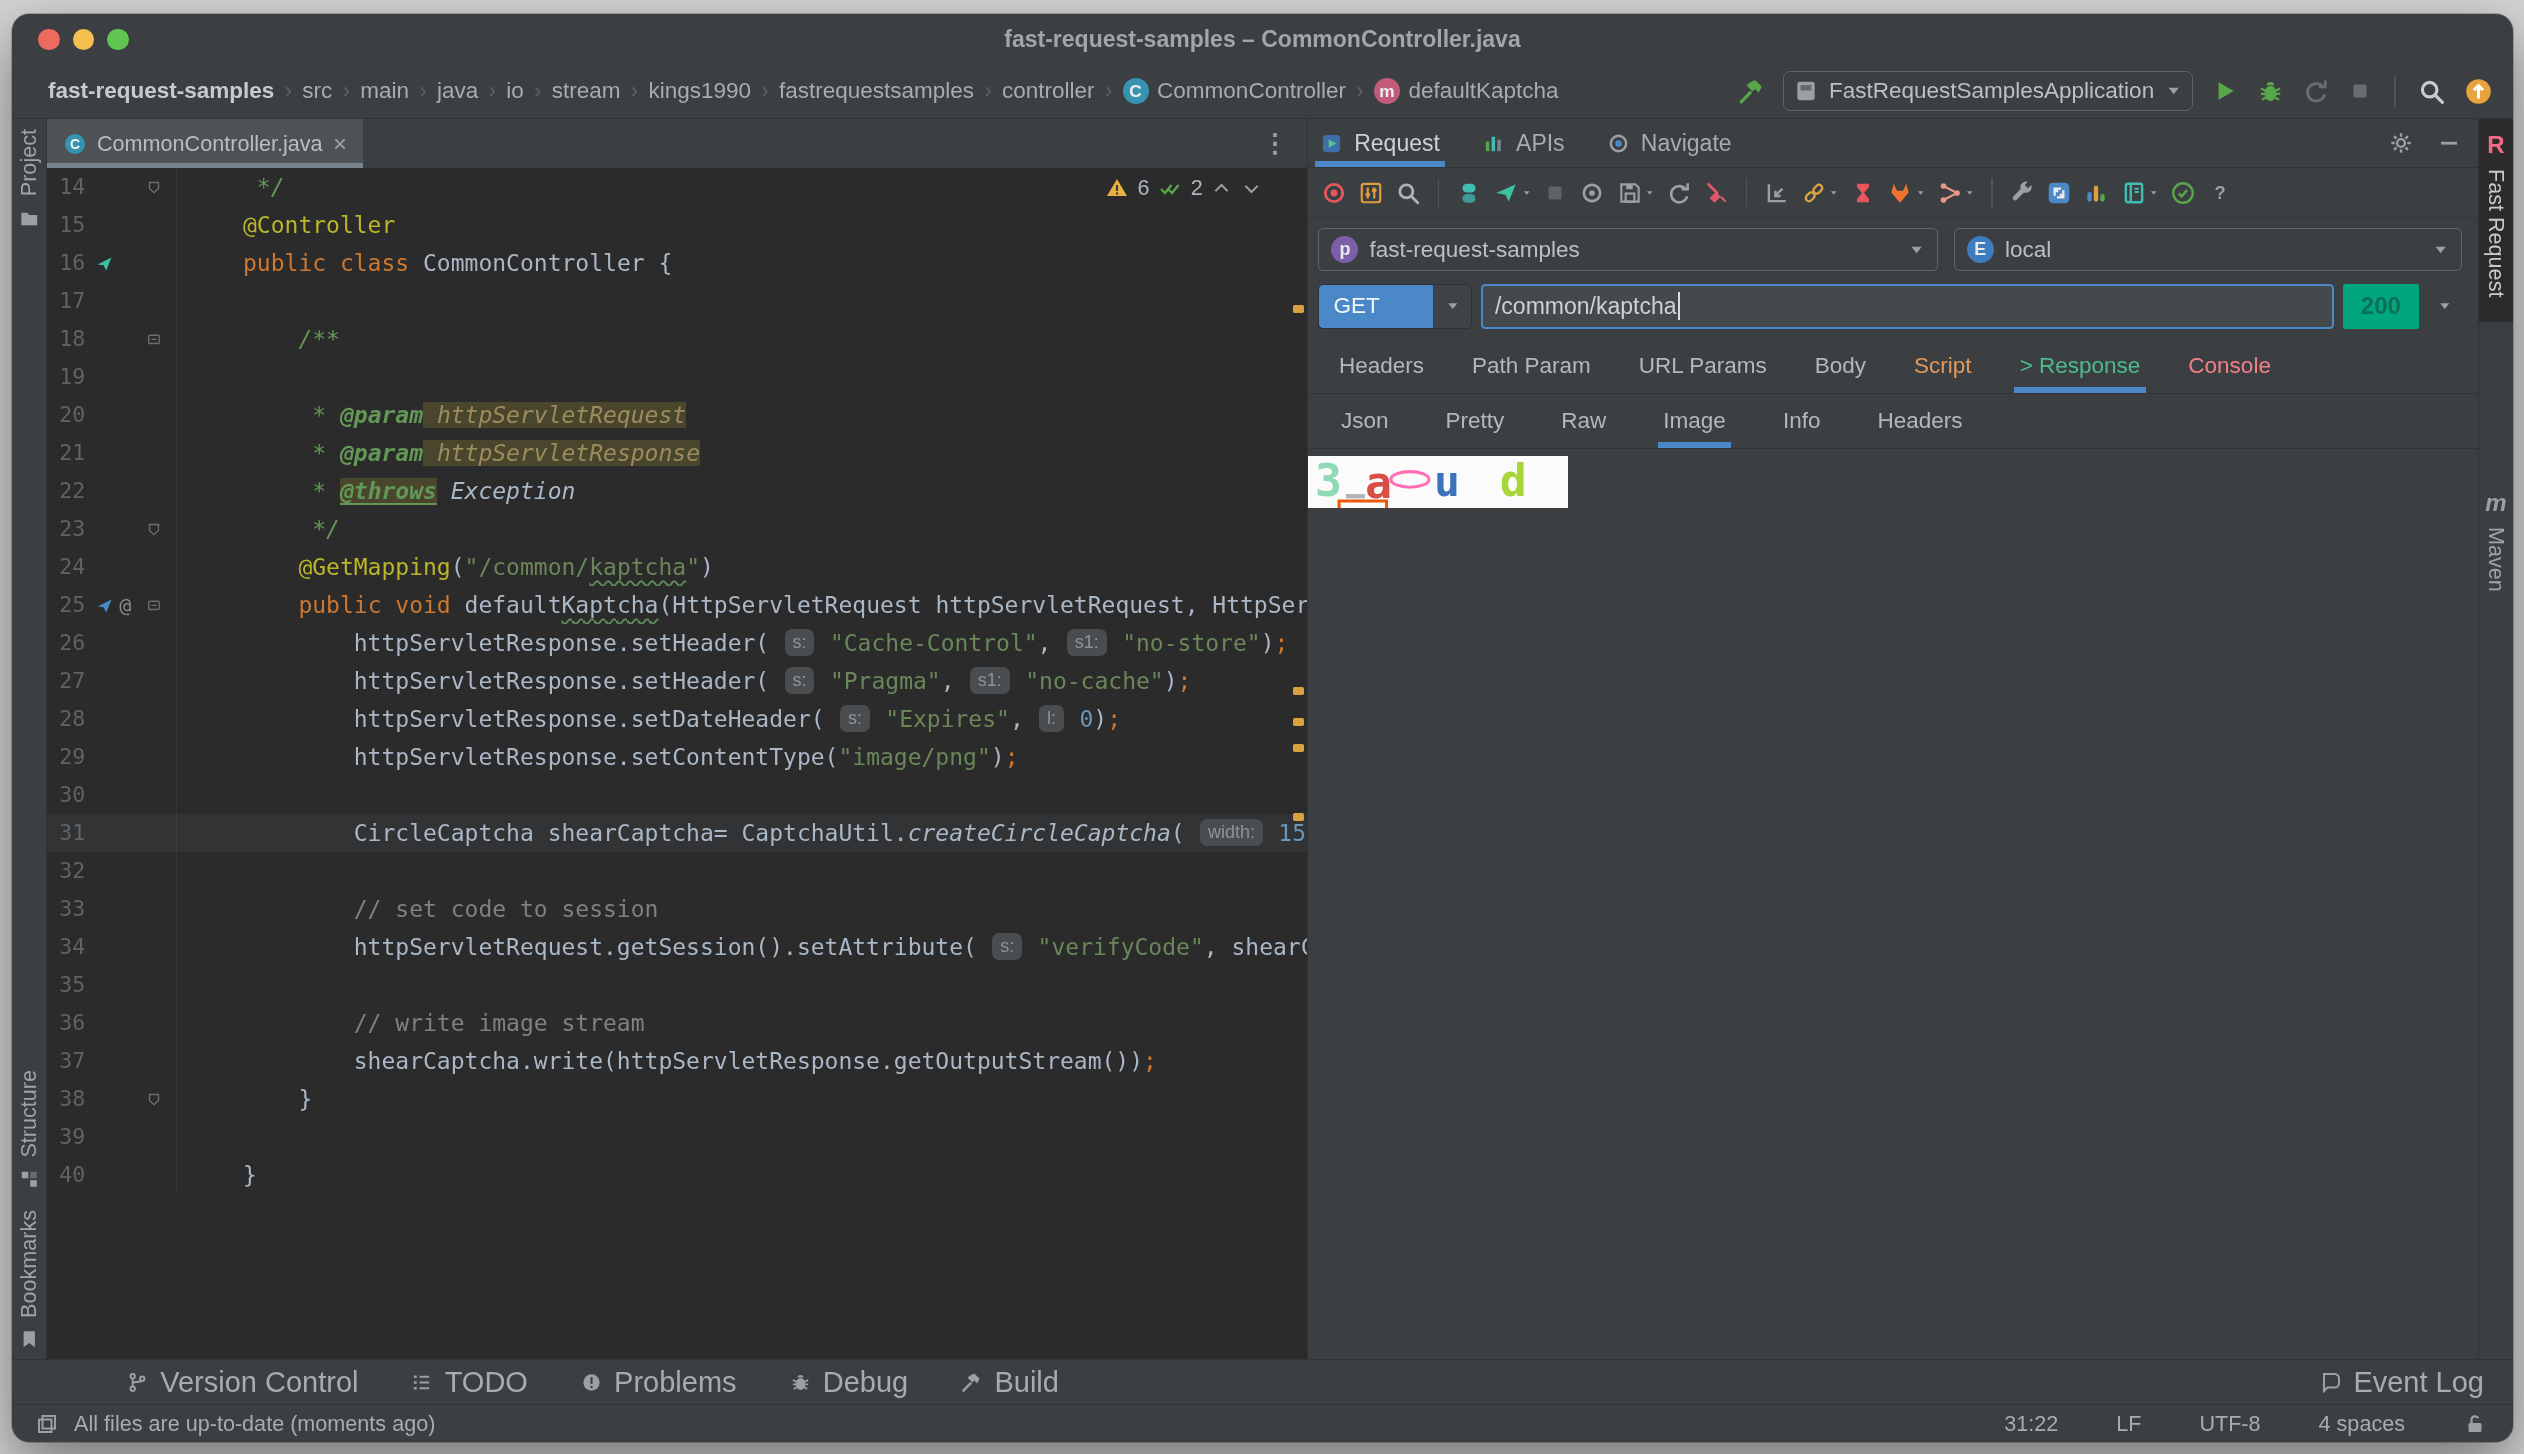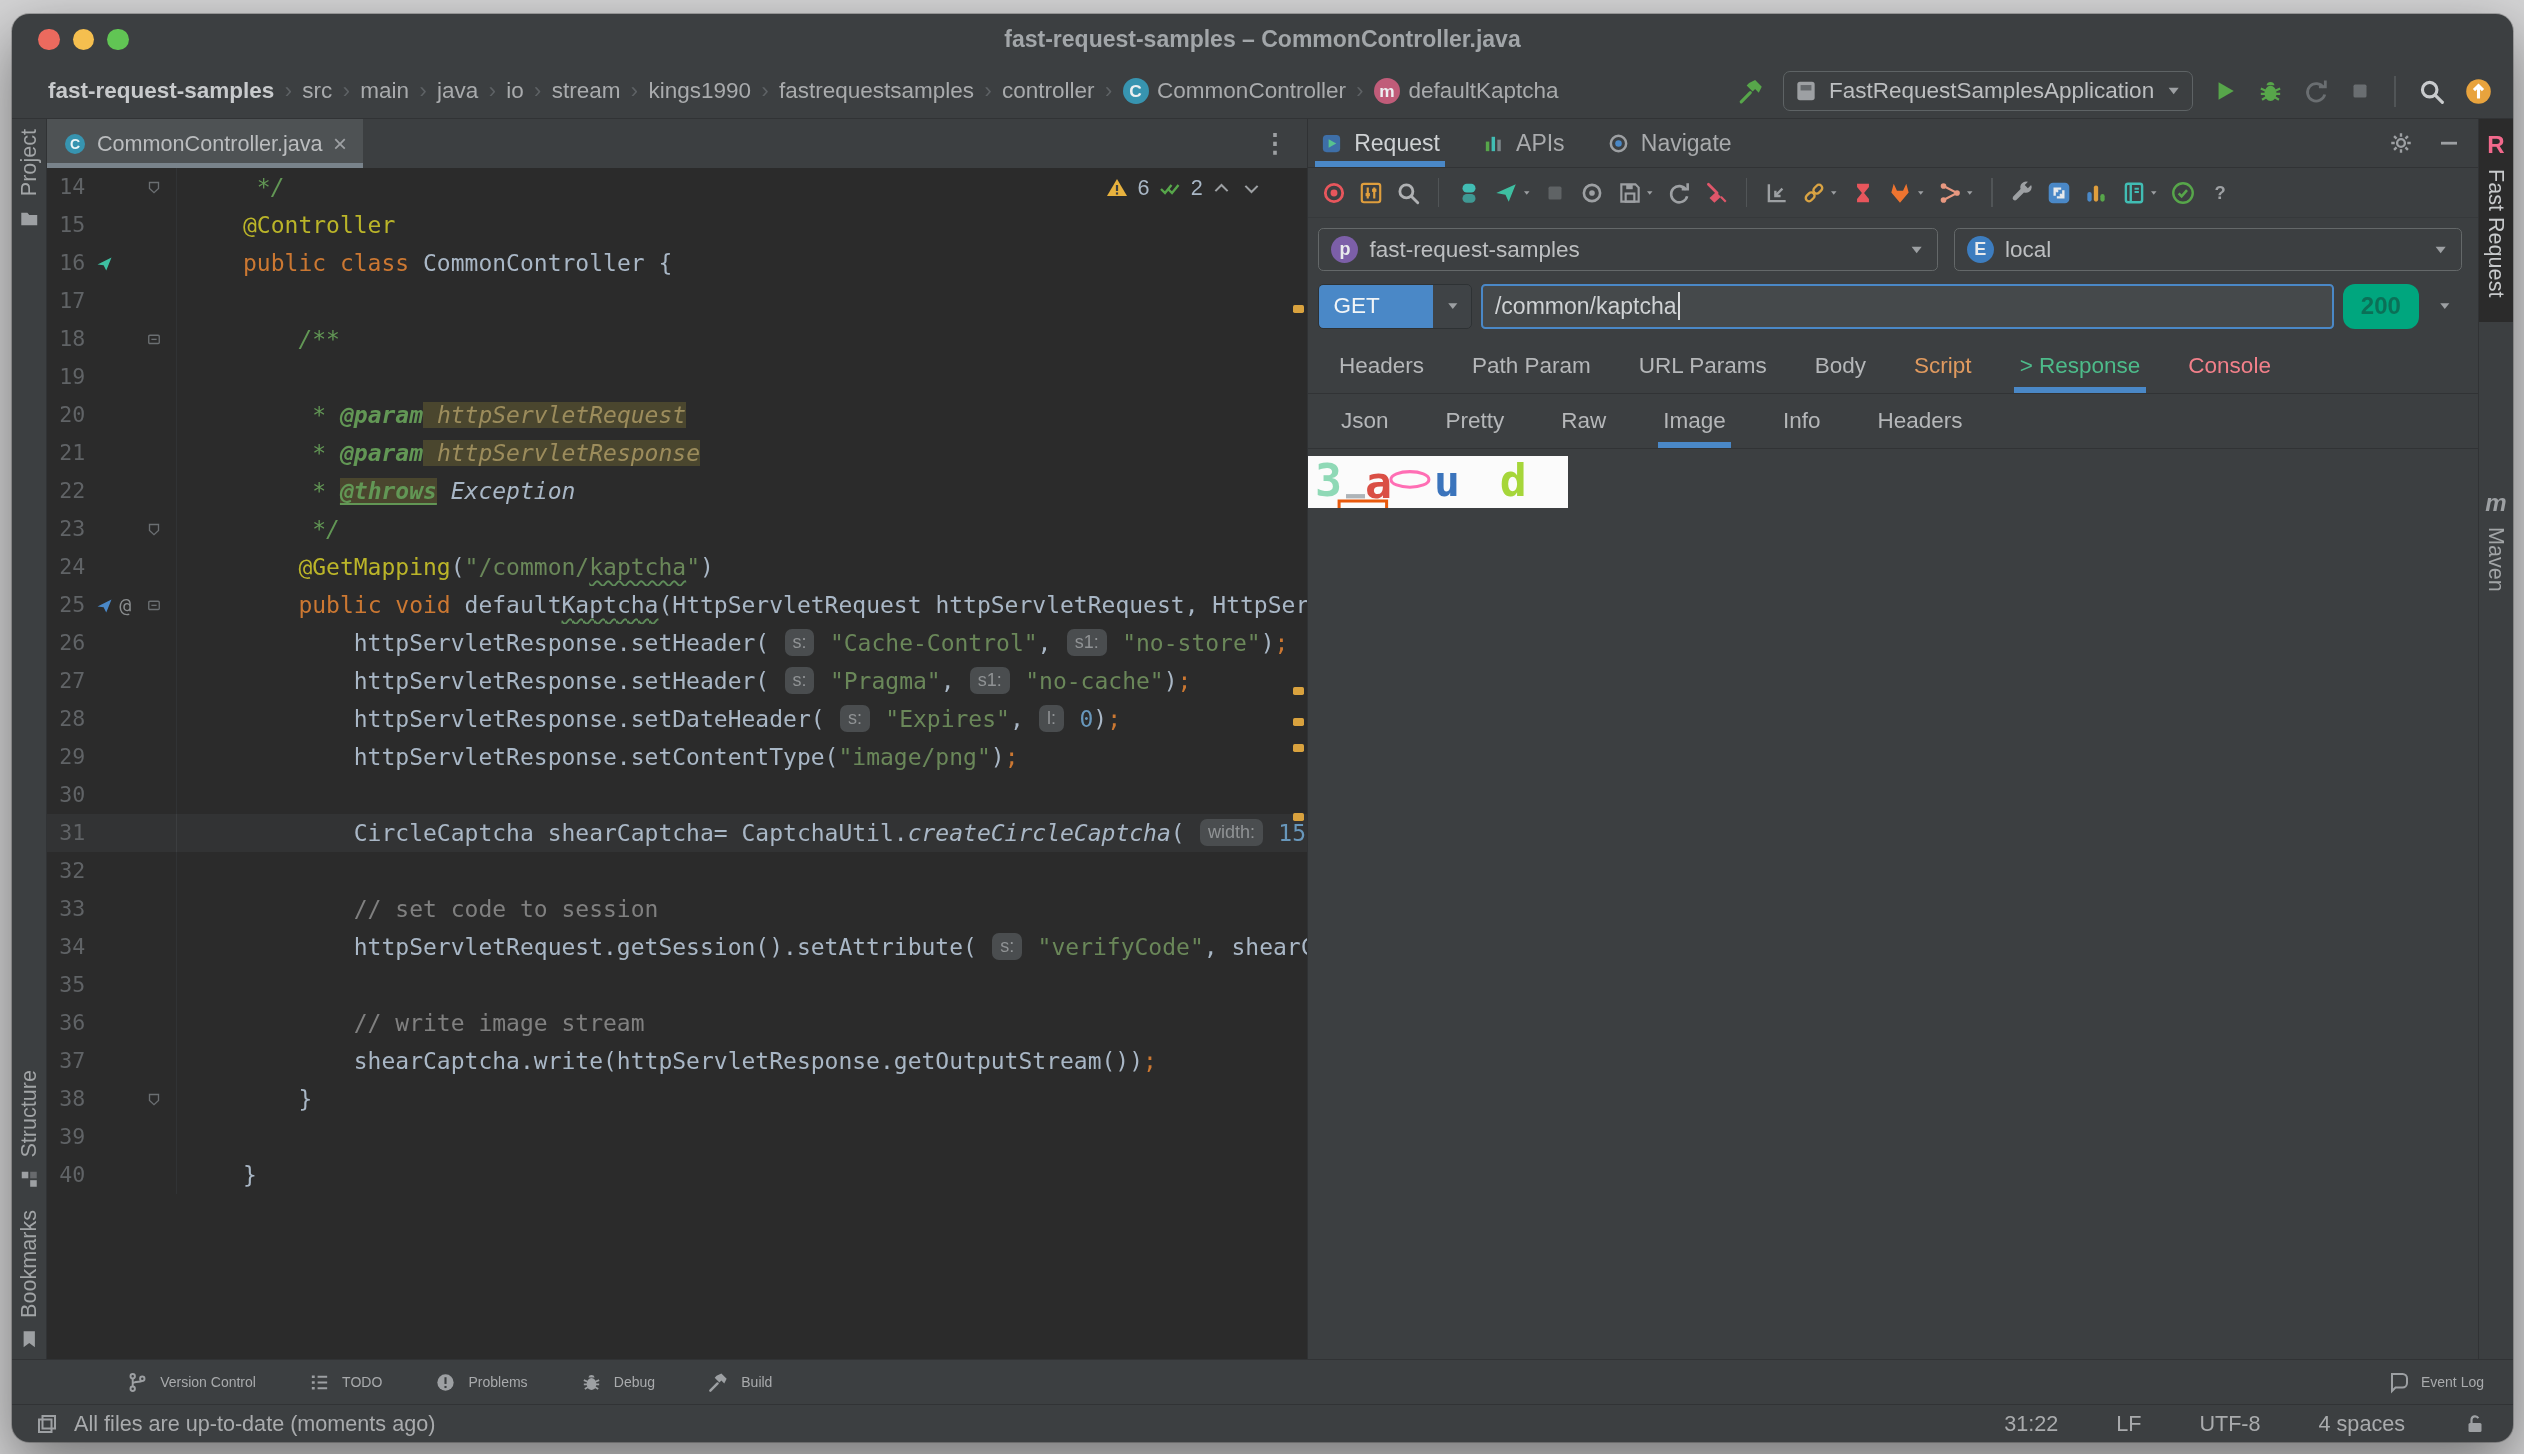--- a/index.html
+++ b/index.html
@@ -99,32 +99,32 @@
   .combo .arr{margin-left:auto;display:flex;}
   .cicon{width:27px;height:27px;border-radius:50%;display:flex;align-items:center;justify-content:center;
          color:#E8EAEC;font-size:18px;font-weight:bold;flex:none;}
   .reqrow{display:flex;align-items:center;gap:8.6px;padding:7px 15.6px 10.4px 10.4px;flex:none;}
   .method{width:154px;height:45px;border-radius:5.2px;overflow:hidden;display:flex;flex:none;border:0.9px solid #2e3234;}
   .mlabel{flex:1;background:#4A88C7;color:#F2F5F7;font-size:22.5px;display:flex;align-items:center;padding-left:14px;}
   .marrow{width:38px;background:#3F4346;display:flex;align-items:center;justify-content:center;}
   .urlbox{flex:1;height:45px;border:2.6px solid #4A88C7;background:#45494B;border-radius:4.3px;display:flex;
           align-items:center;padding:0 12px;color:#CFD2D4;font-size:23px;}
   .caretbar{width:1.7px;height:28px;background:#DADCDD;margin-left:1.7px;}
-  .statusbtn{width:76px;height:45px;background:#00A67E;border-radius:12px;color:#0B7057;font-size:24px;
+  .statusbtn{width:76px;height:45px;background:#00A67E;border-radius:2px;color:#0B7057;font-size:24px;
              font-weight:bold;display:flex;align-items:center;justify-content:center;flex:none;}
   .statusdd{width:35px;display:flex;align-items:center;justify-content:center;flex:none;}
   .reqtabs{display:flex;gap:48px;padding:14px 0 0 31px;font-size:22.5px;color:#B5B7B9;border-bottom:0.9px solid #313335;flex:none;}
   .reqtab{position:relative;padding-bottom:14px;white-space:nowrap;}
   .reqtab.active::after{content:"";position:absolute;left:-5.2px;right:-5.2px;bottom:0;height:6px;background:#4A88C7;}
   .resptabs{display:flex;gap:57px;padding:14px 0 0 33px;font-size:22.5px;color:#B5B7B9;border-bottom:0.9px solid #313335;flex:none;}
   .respbody{flex:1;position:relative;min-height:0;}
   .captcha{position:absolute;left:0;top:7px;width:260px;height:52px;background:#FBFBFB;}
   
   .bottombar{height:45px;flex:none;border-top:0.9px solid #313335;display:flex;align-items:center;
-             padding:0 29px 0 114px;gap:52px;color:#A9ABAD;font-size:14px;}
+             padding:0 29px 0 114px;gap:52px;color:#A9ABAD;font-size:29px;}
   .btool{display:flex;align-items:center;gap:11.2px;white-space:nowrap;}
   .eventlog{margin-left:auto;display:flex;gap:10.4px;align-items:center;}
   .statusbar{height:38px;flex:none;border-top:0.9px solid #313335;display:flex;align-items:center;
              padding:0 26px 0 22.5px;gap:15.6px;color:#A9ABAD;font-size:21.6px;}
   .sright{margin-left:auto;display:flex;gap:58px;align-items:center;}
   .ic{display:inline-flex;align-items:center;justify-content:center;flex:none;}
 </style>
 </head>
 <body>
 

